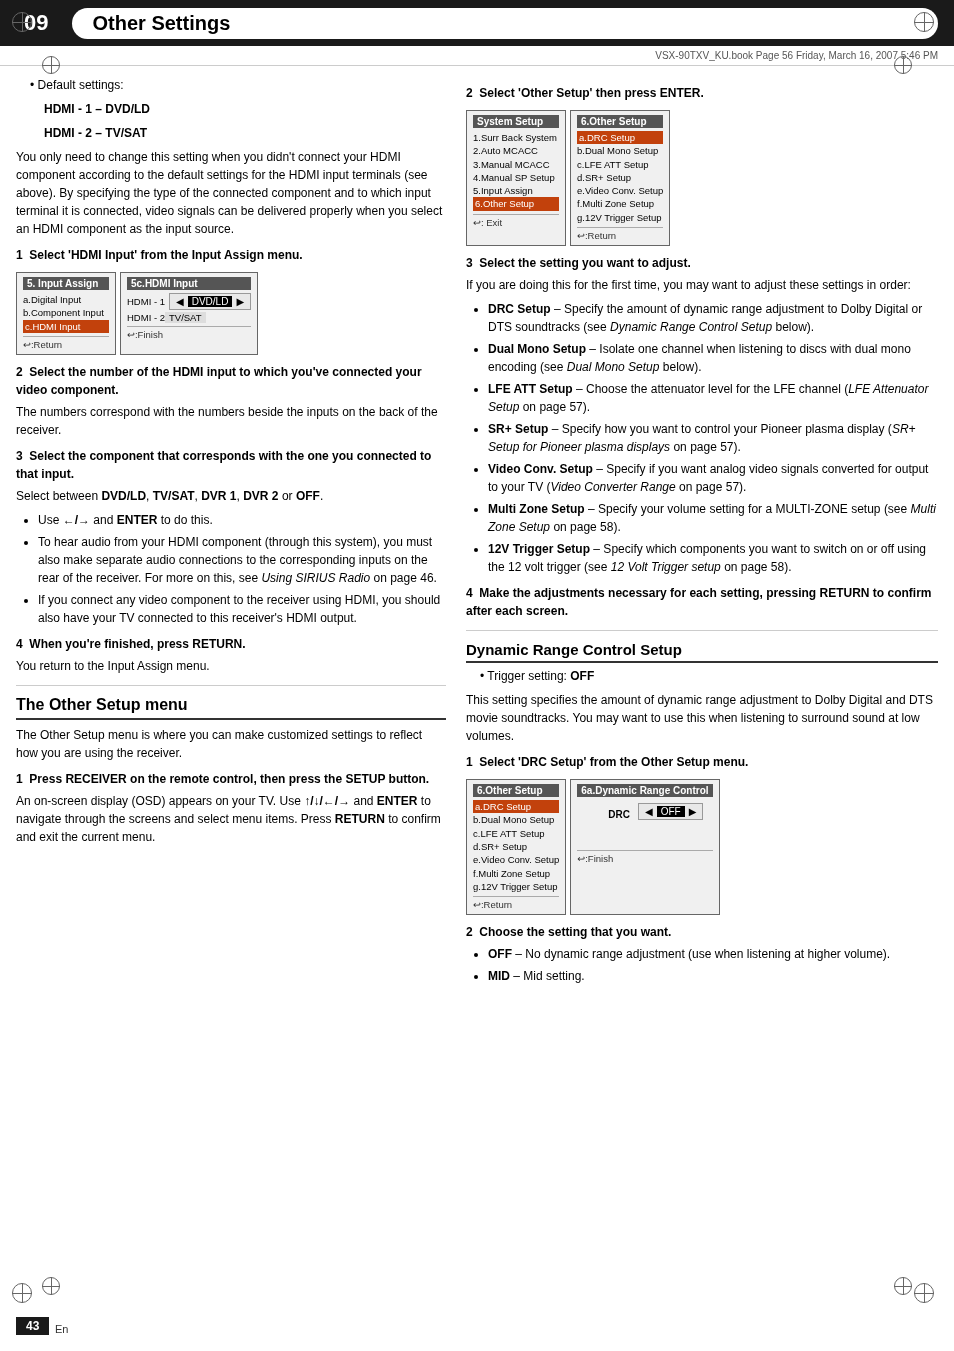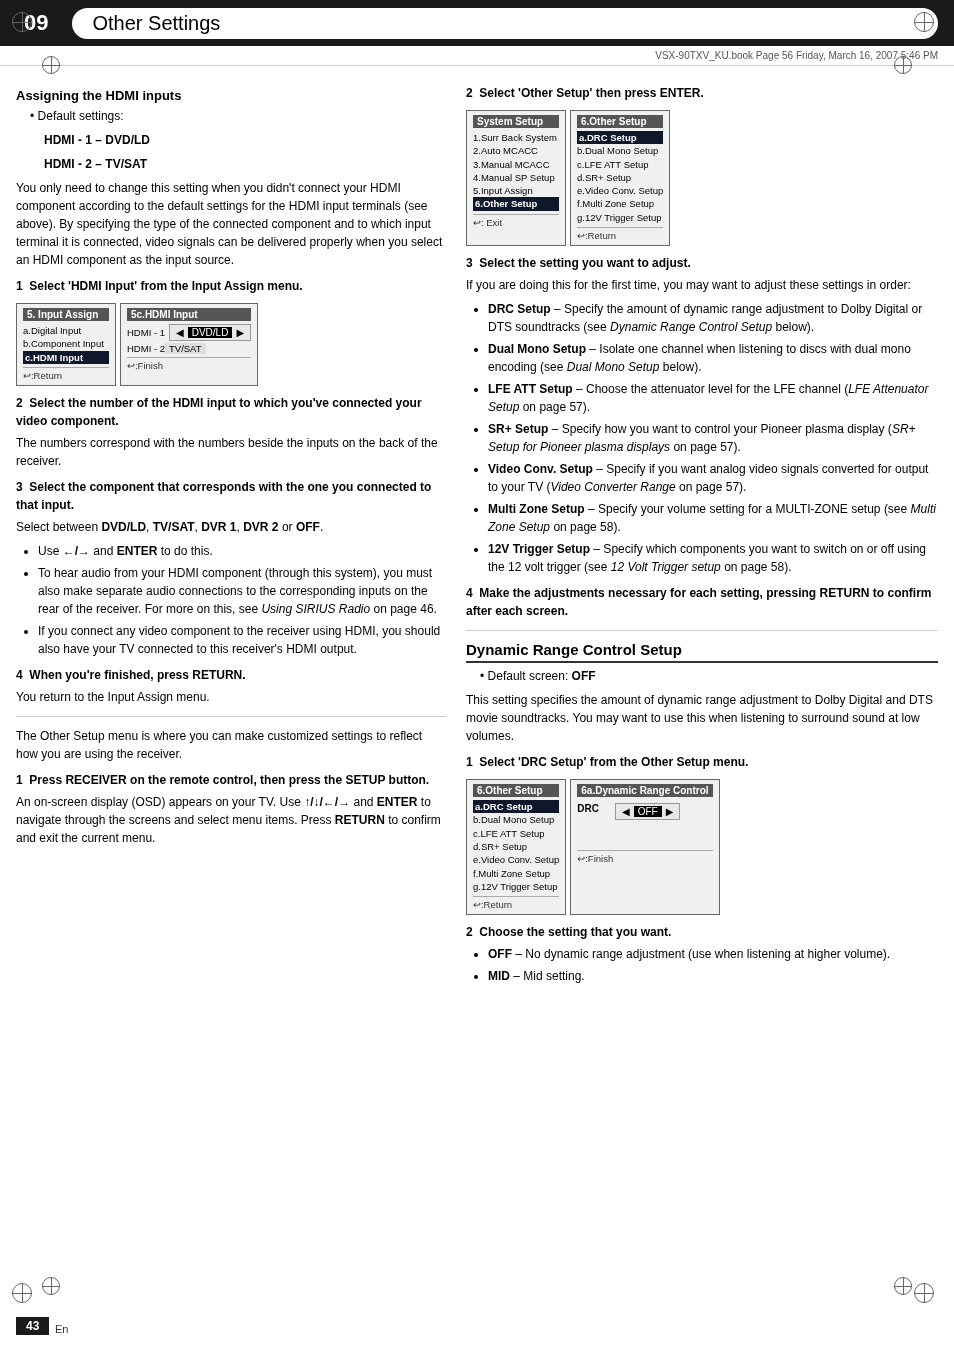--- a/index.html
+++ b/index.html
@@ -30,21 +30,21 @@
       padding: 4px 8px;
     }
     .header-title-box {
       background: #fff;
       border-radius: 20px;
       padding: 4px 30px 4px 20px;
       flex: 1;
     }
     .header-title-box span {
       font-size: 20px;
-      font-weight: normal;
+      font-weight: bold;
       color: #000;
     }
 
     
     .file-info {
       text-align: right;
       font-size: 10px;
       color: #555;
       padding: 4px 16px;
       border-bottom: 1px solid #ccc;
@@ -102,24 +102,23 @@
       padding: 1px 4px;
       font-size: 10px;
       margin-bottom: 3px;
       font-weight: bold;
     }
     .osd-box .osd-item {
       font-size: 9.5px;
       line-height: 1.4;
     }
     .osd-box .osd-item.highlighted {
-      background: #0f172a;
+      background: #c2410c;
       color: #fff;
       padding: 0 2px;
-      font-weight: bold;
     }
     .osd-footer {
       font-size: 9.5px;
       color: #333;
       margin-top: 3px;
       border-top: 1px solid #aaa;
       padding-top: 2px;
     }
 
     .osd-value-box {
@@ -257,21 +256,20 @@
     <span>Other Settings</span>
   </div>
 </div>
 
 <div class="file-info">VSX-90TXV_KU.book  Page 56  Friday, March 16, 2007  5:46 PM</div>
 
 <div class="content">
 
   <div class="col-left">
 
-    <h2 class="section-title">Assigning the HDMI inputs</h2>
 
     <p class="indented">
       • <span>Default settings:</span>
     </p>
     <p class="double-indented">
       <strong>HDMI - 1 – DVD/LD</strong>
     </p>
     <p class="double-indented">
       <strong>HDMI - 2 – TV/SAT</strong>
     </p>
@@ -326,20 +324,21 @@
       <li>If you connect any video component to the receiver using HDMI, you should also have your TV connected to this receiver's HDMI output.</li>
     </ul>
 
     <p class="step-heading">
       <strong><span>4</span>&nbsp;&nbsp;<span>When you're finished, press RETURN.</span></strong>
     </p>
     <p>You return to the Input Assign menu.</p>
 
     <hr class="divider">
 
+    <div class="menu-section-title">The Other Setup menu</div>
     <p>The Other Setup menu is where you can make customized settings to reflect how you are using the receiver.</p>
 
     <p class="step-heading">
       <strong><span>1</span>&nbsp;&nbsp;<span>Press RECEIVER on the remote control, then press the SETUP button.</span></strong>
     </p>
     <p>
       An on-screen display (OSD) appears on your TV. Use <strong>↑/↓/←/→</strong> and <strong>ENTER</strong> to navigate through the screens and select menu items. Press <strong>RETURN</strong> to confirm and exit the current menu.
     </p>
 
   </div>
@@ -405,21 +404,21 @@
 
     <p class="step-heading">
       <strong><span>4</span>&nbsp;&nbsp;<span>Make the adjustments necessary for each setting, pressing RETURN to confirm after each screen.</span></strong>
     </p>
 
     <hr class="divider">
 
     <div class="drc-section-title">Dynamic Range Control Setup</div>
 
     <p class="indented">
-      • <span>Default screen:</span> <strong>OFF</strong>
+      • <span>Trigger setting:</span> <strong>OFF</strong>
     </p>
 
     <p>This setting specifies the amount of dynamic range adjustment to Dolby Digital and DTS movie soundtracks. You may want to use this when listening to surround sound at low volumes.</p>
 
     <p class="step-heading">
       <strong><span>1</span>&nbsp;&nbsp;<span>Select 'DRC Setup' from the Other Setup menu.</span></strong>
     </p>
 
     <div class="osd-container">
       <div class="osd-box">
@@ -428,21 +427,21 @@
         <div class="osd-item">b.Dual Mono Setup</div>
         <div class="osd-item">c.LFE ATT Setup</div>
         <div class="osd-item">d.SR+ Setup</div>
         <div class="osd-item">e.Video Conv. Setup</div>
         <div class="osd-item">f.Multi Zone Setup</div>
         <div class="osd-item">g.12V Trigger Setup</div>
         <div class="osd-footer">↩:Return</div>
       </div>
       <div class="osd-box">
         <div class="osd-title">6a.Dynamic Range Control</div>
-        <div style="display:flex;align-items:flex-start;gap:16px;margin-top:6px;">
+        <div style="display:flex;align-items:flex-end;gap:8px;margin-top:6px;margin-left:31px;">
           <span style="font-size:10px;font-weight:bold;">DRC</span>
           <span class="osd-value-box">
             <span class="arrow">◀</span>
               <span class="val">OFF</span>
               <span class="arrow">▶</span>
           </span>
         </div>
         <div class="osd-footer" style="margin-top:30px;">↩:Finish</div>
       </div>
     </div>

